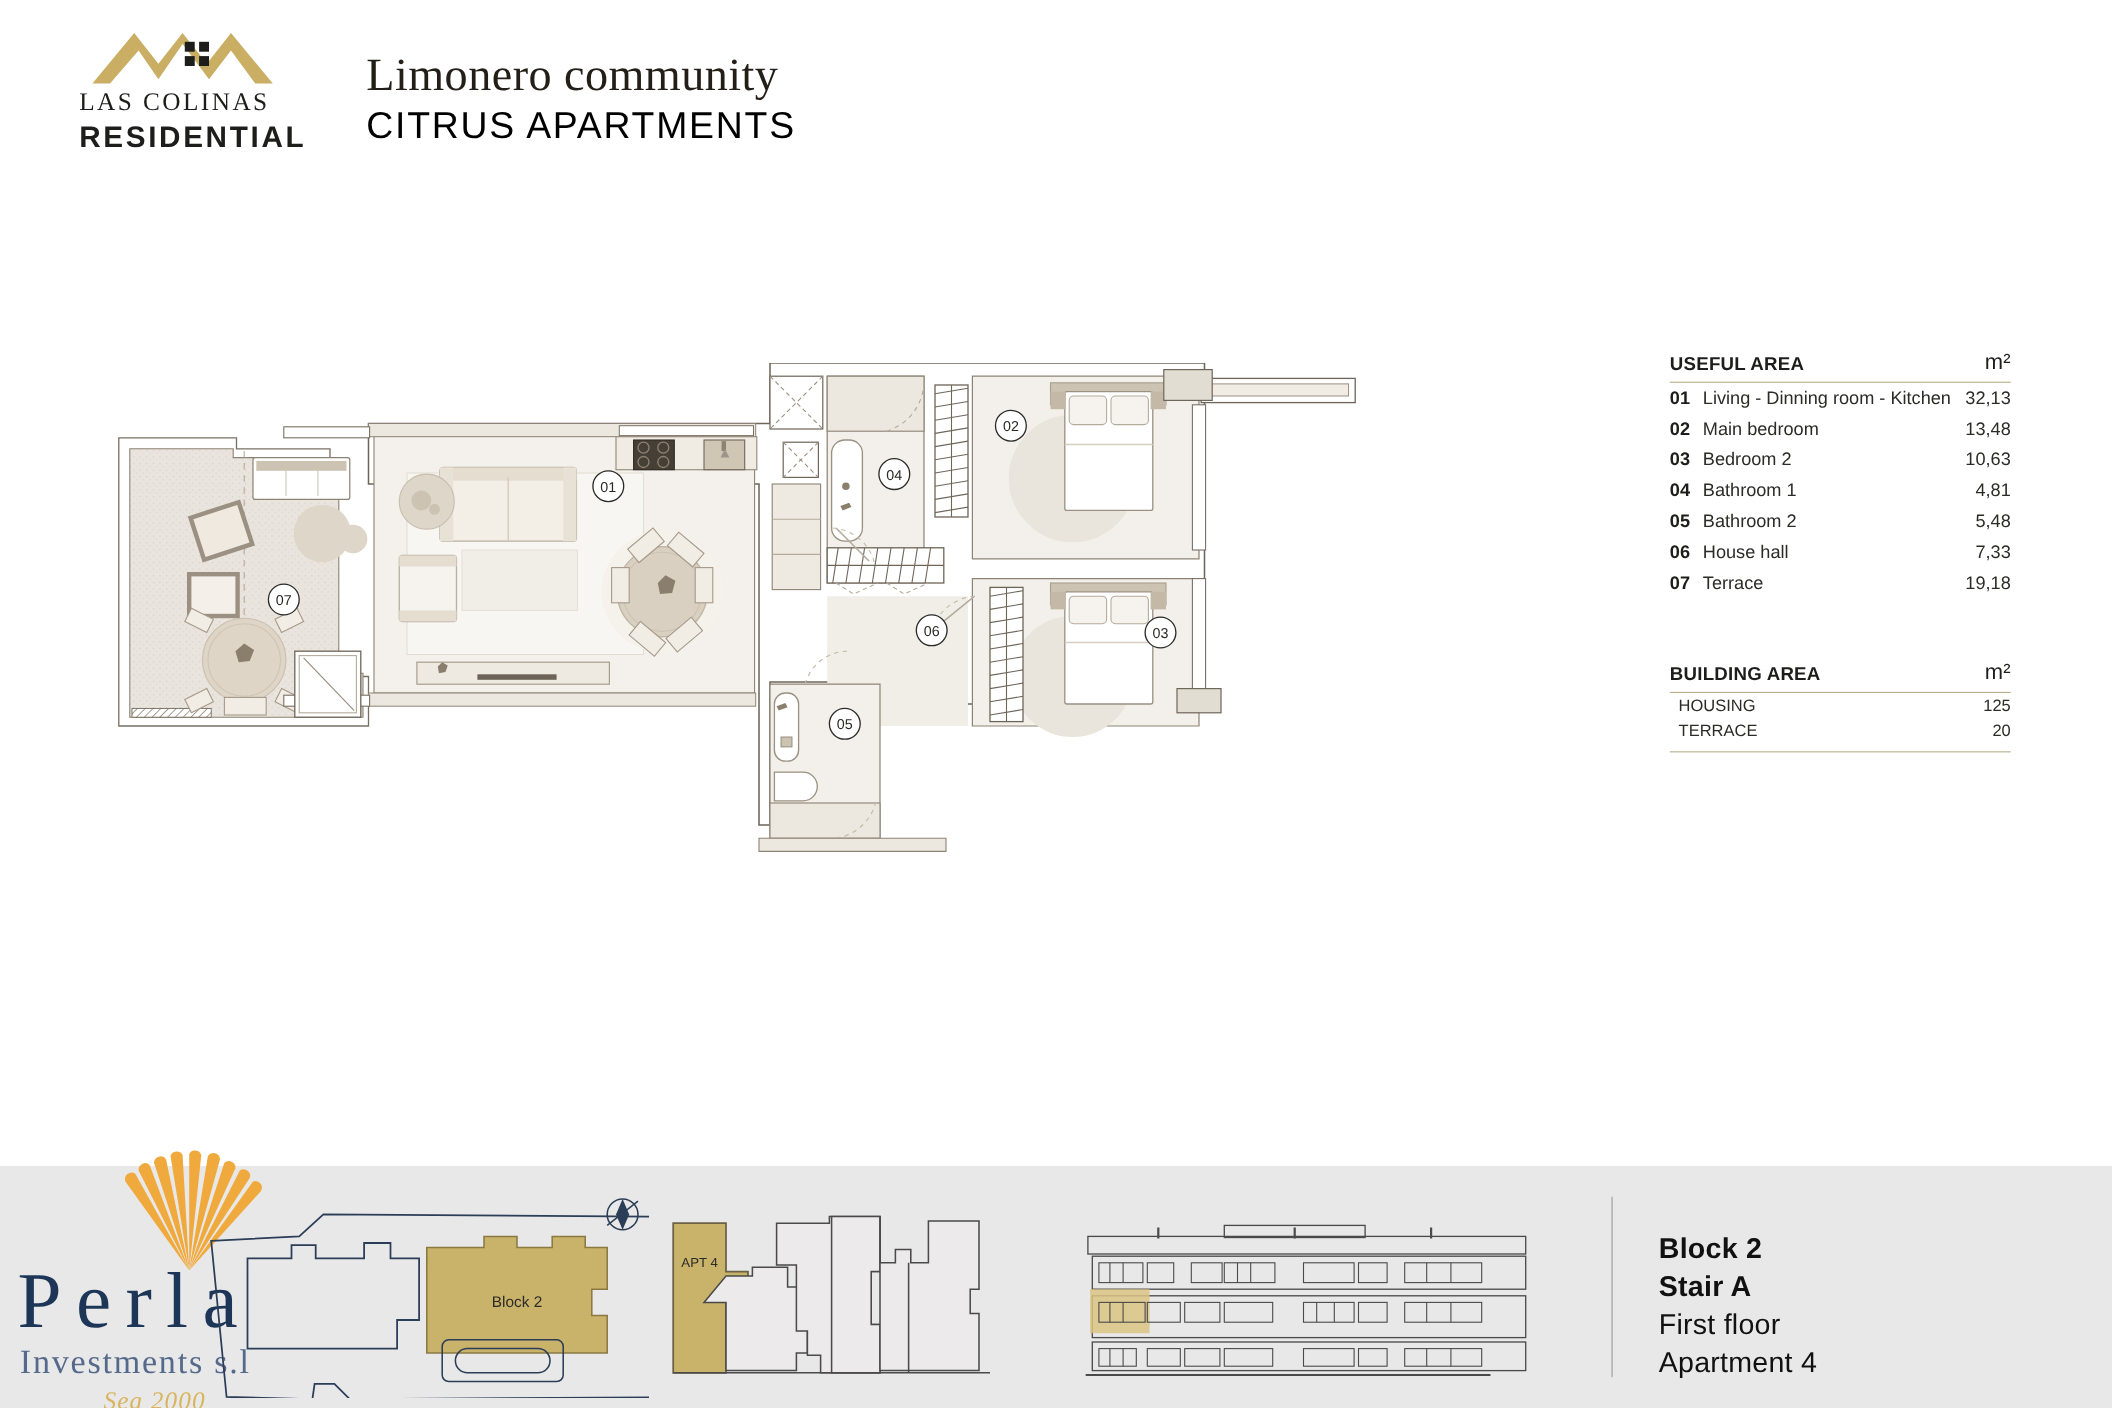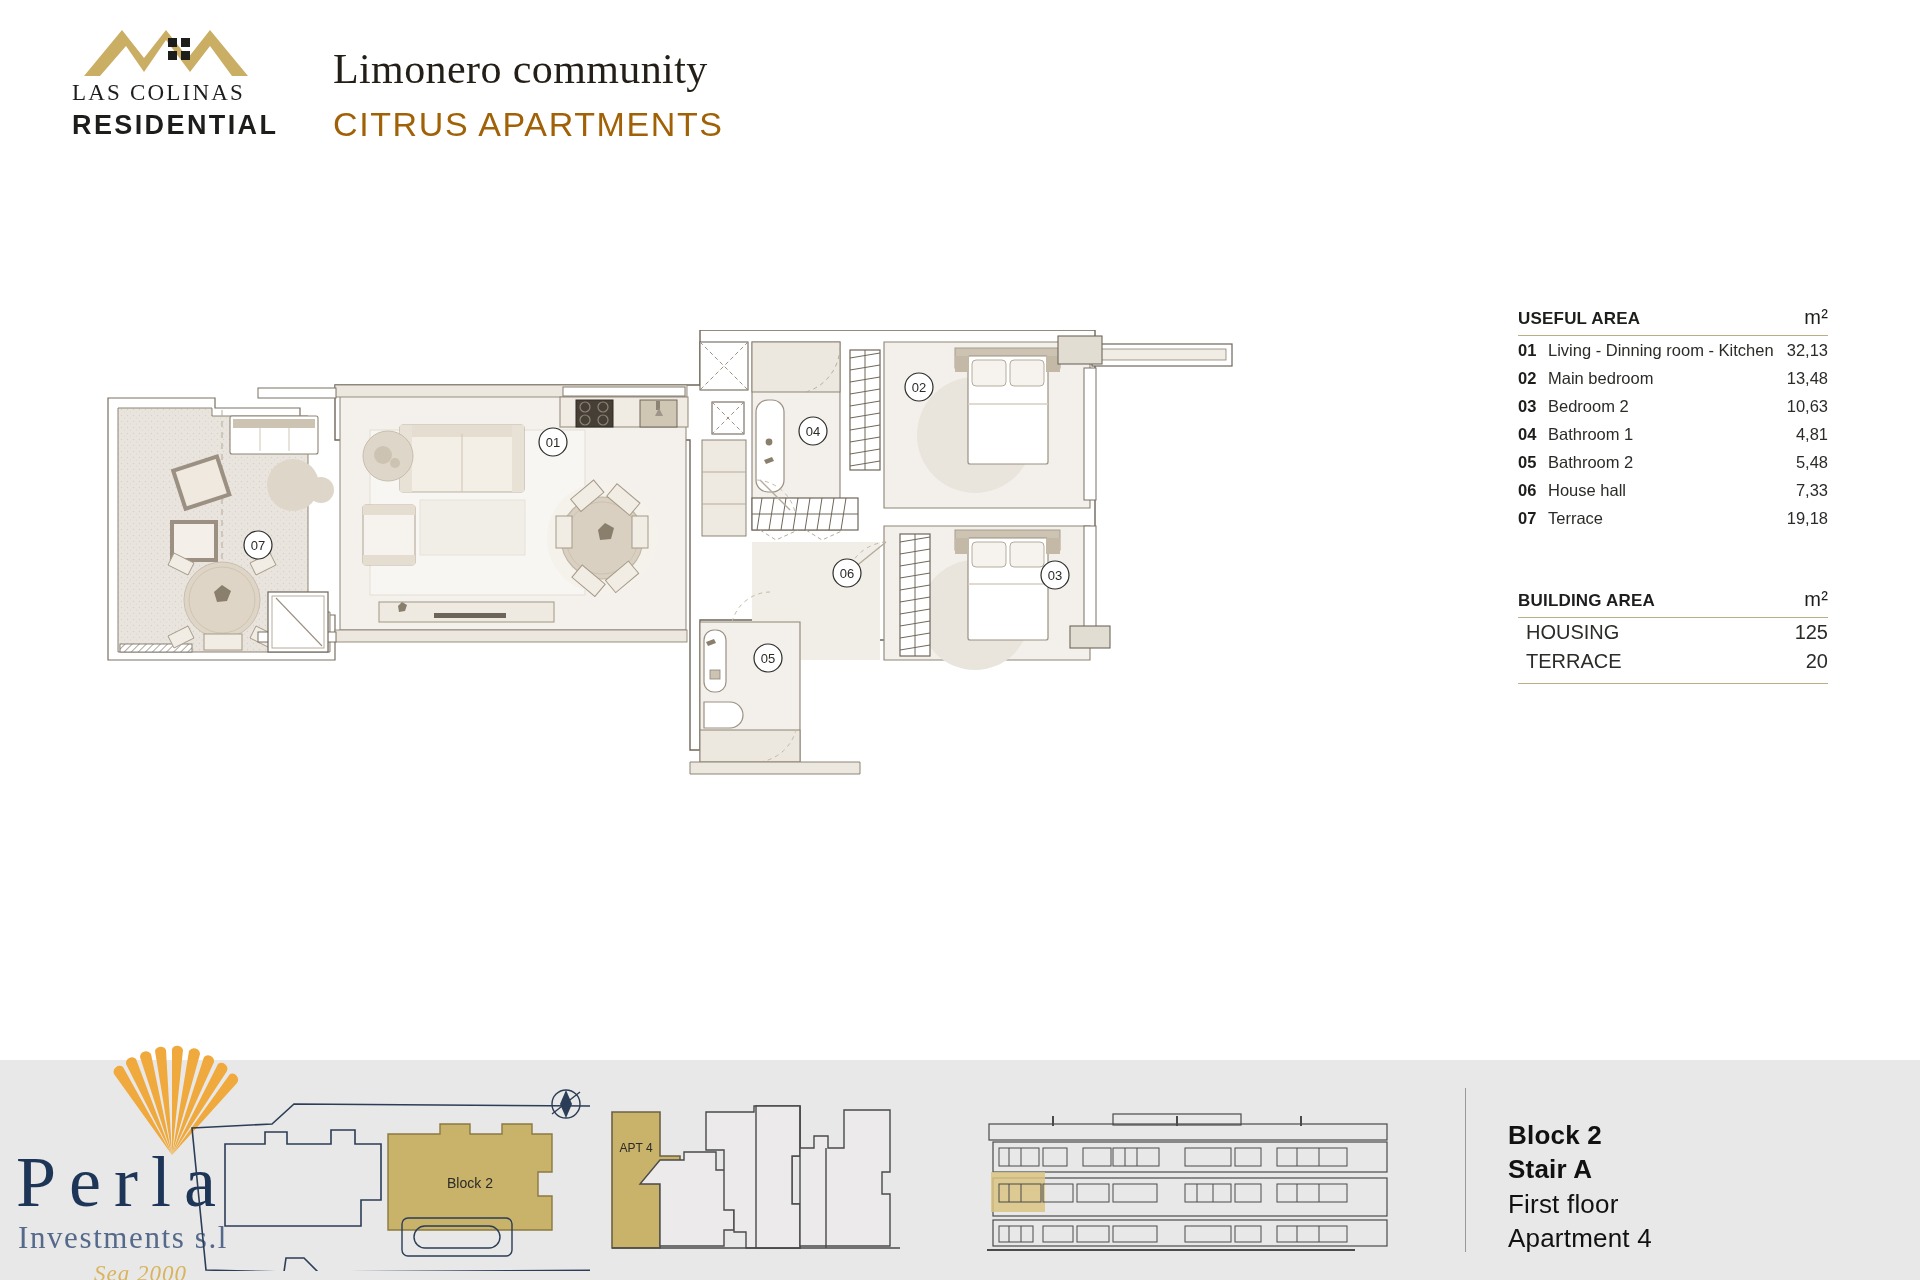--- a/index.html
+++ b/index.html
@@ -26,43 +26,43 @@
     font-weight:bold;font-size:27px;letter-spacing:2.4px;color:#1d1d1b;
     margin-top:4px;white-space:nowrap;
   }
   .title-wrap{position:absolute;left:333px;top:48px;}
   .title-main{
     font-family:"Liberation Serif", serif;
     font-size:42px;color:#231f18;letter-spacing:.4px;line-height:1;
   }
   .title-sub{
     font-family:"Liberation Sans", sans-serif;
-    font-size:34px;color:#a16207;letter-spacing:1.6px;line-height:1.05;
-    margin-top:17px;font-weight:300;text-align:right;
+    font-size:34px;color:#000000;letter-spacing:1.6px;line-height:1.05;
+    margin-top:7px;font-weight:300;text-align:right;
   }
 
   
-  .tables{position:absolute;left:1518px;top:306px;width:310px;}
+  .tables{position:absolute;left:1518px;top:318px;width:310px;}
   .tbl-head{
     display:flex;justify-content:space-between;align-items:flex-end;
     font-size:17px;font-weight:bold;color:#1d1d1b;letter-spacing:.2px;
     padding-bottom:6px;
   }
   .tbl-head .unit{font-weight:normal;font-size:20px;}
   .rule{height:1px;background:#b9ae86;width:100%;}
   .rule-b{height:1px;background:#b9ae86;width:100%;margin-top:7px;}
   .tbl-row{
     display:flex;align-items:baseline;
     font-size:16.5px;color:#2b2b28;padding:5px 0 4px 0;
   }
   .tbl-row .num{font-weight:bold;width:27px;flex:0 0 27px;color:#1d1d1b;}
   .tbl-row .lbl{flex:1 1 auto;padding-left:3px;}
   .tbl-row .val{flex:0 0 auto;text-align:right;}
   .tbl2{margin-top:56px;}
-  .tbl2 .tbl-row{font-size:20px;padding:3px 0;}
+  .tbl2 .tbl-row{font-size:15px;padding:3px 0;}
   .tbl2 .tbl-row .lbl{padding-left:8px;}
 
   
   .plan{position:absolute;left:0;top:330px;width:1520px;height:620px;}
   .plan svg{display:block;}
 
   
   .footer{
     position:absolute;left:0;top:1060px;width:1920px;height:220px;
     background:#e8e8e8;

